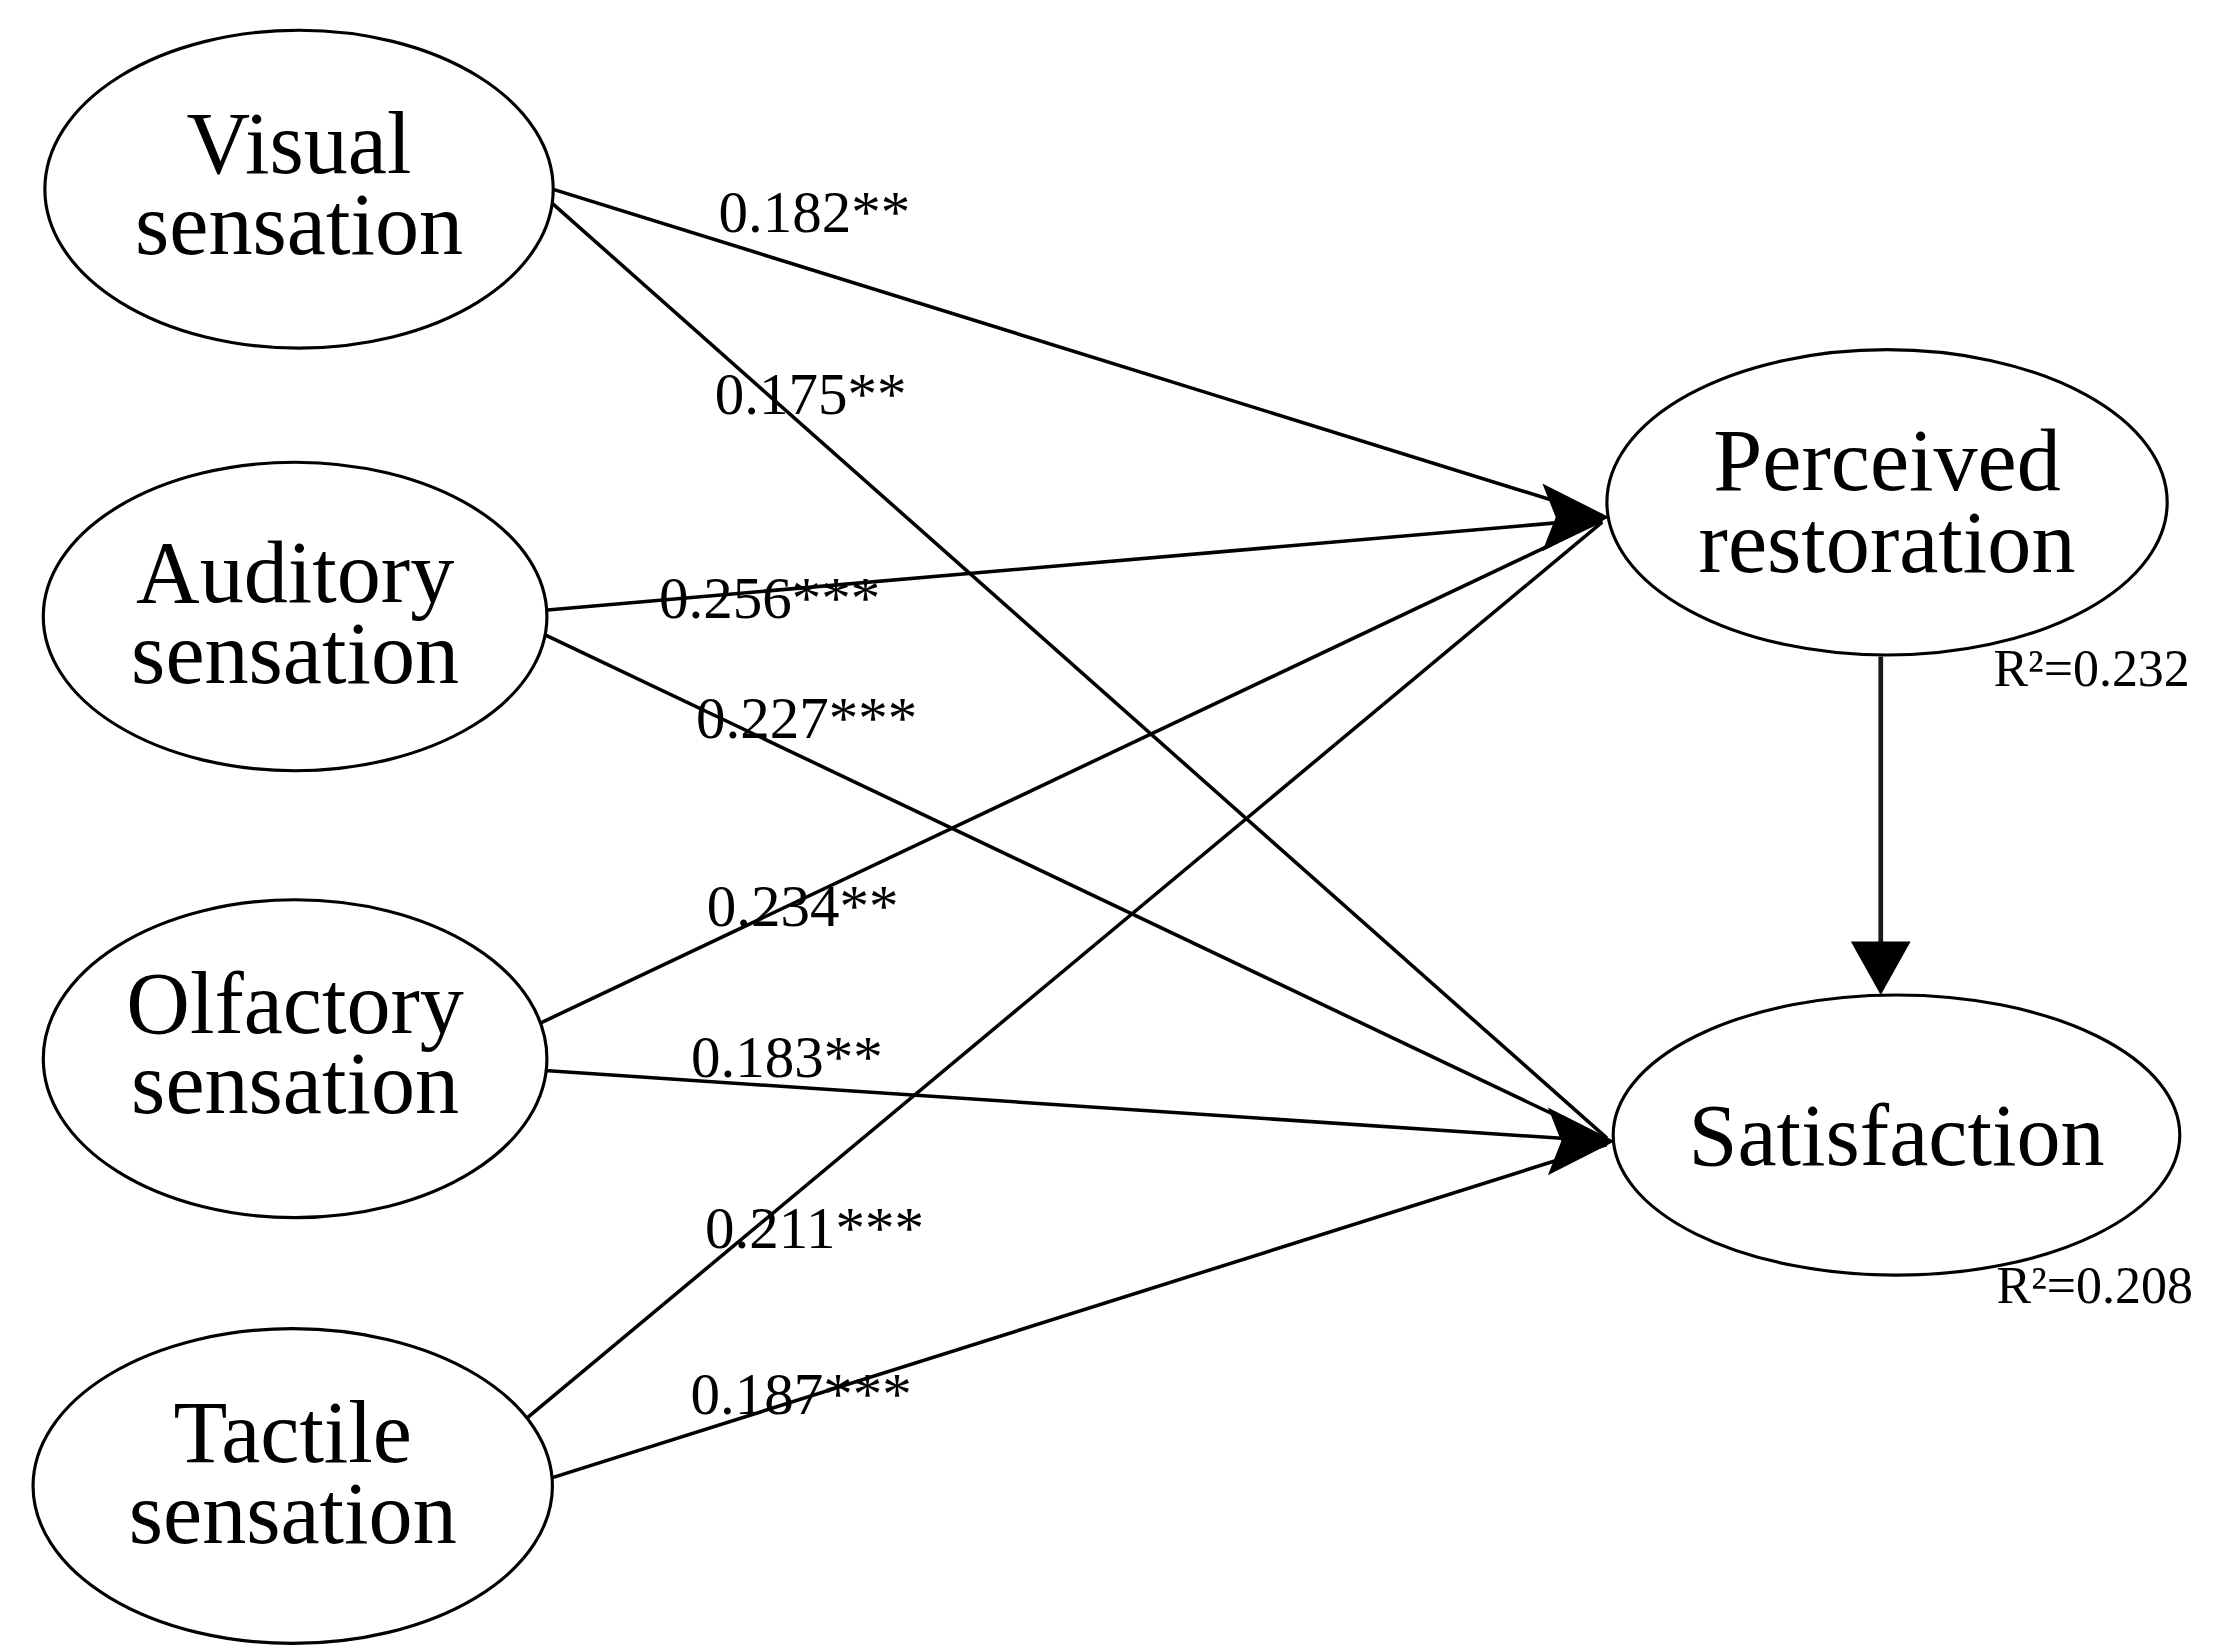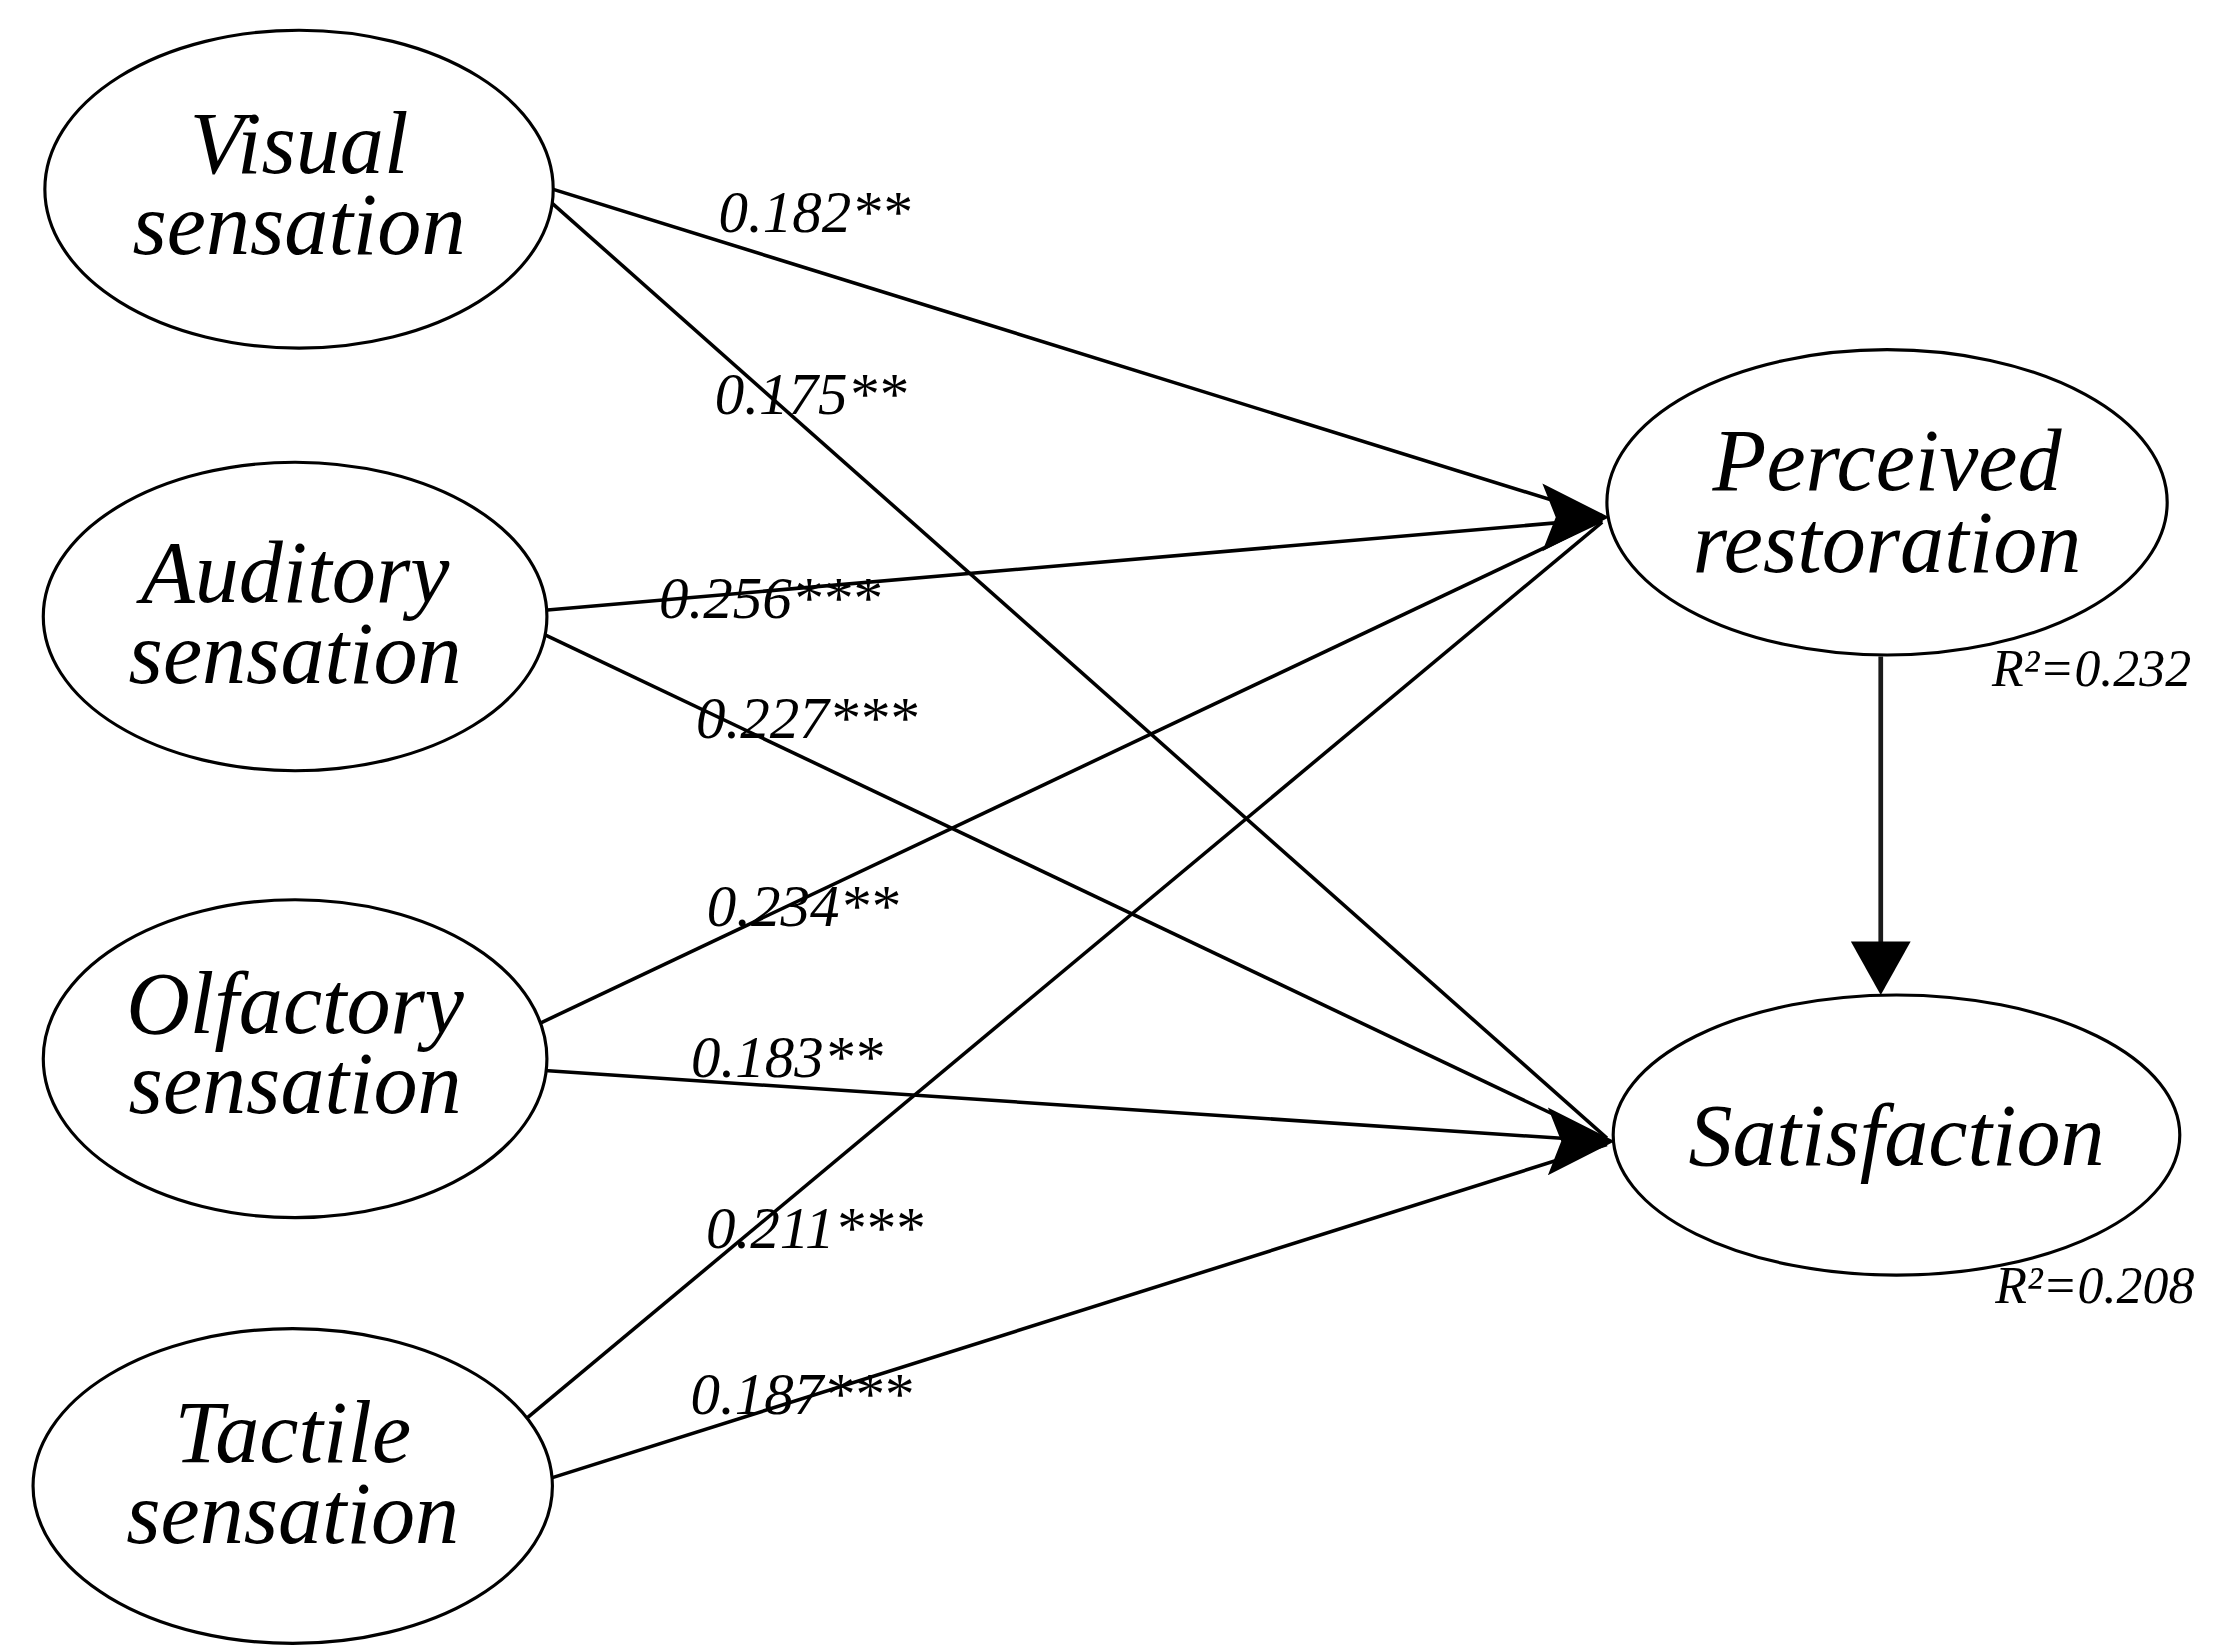--- a/index.html
+++ b/index.html
@@ -6,21 +6,20 @@
     margin: 0;
     padding: 0;
     background: #ffffff;
   }
   .canvas {
     position: relative;
     width: 2221px;
     height: 1650px;
     background: #ffffff;
     overflow: hidden;
-    font-style: italic;
   }
   svg { display: block; }
   .node-ellipse {
     fill: #ffffff;
     stroke: #000000;
     stroke-width: 4;
   }
   .path-line {
     stroke: #000000;
     stroke-width: 4.5;

